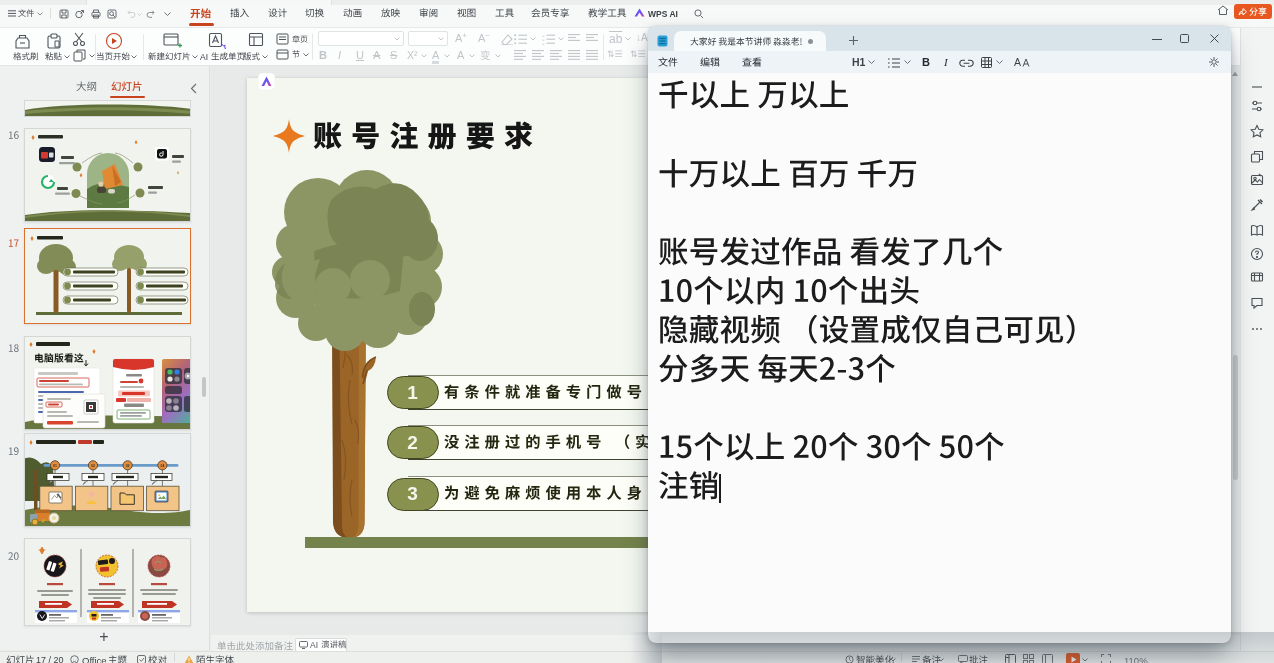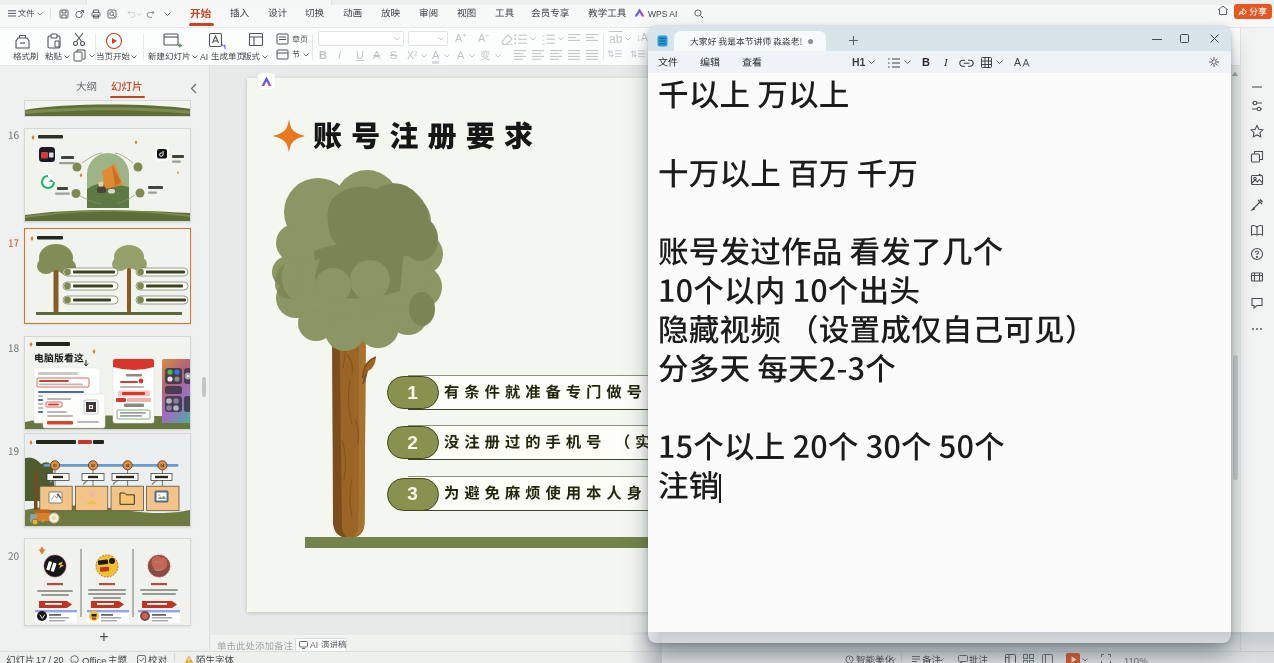--- a/index.html
+++ b/index.html
@@ -88,21 +88,21 @@
 <svg class="abs" style="left:634px;top:8px" width="11" height="9">
     <defs>
       <linearGradient id="ai" x1="0" y1="0" x2="1" y2="1">
         <stop offset="0" stop-color="#2e6bf6"></stop>
         <stop offset="0.6" stop-color="#7a4df0"></stop>
         <stop offset="1" stop-color="#e0418c"></stop>
       </linearGradient>
     </defs>
     <path d="M0.5 8.5 5.5 0.5 10.5 8.5 8 8.5 5.5 4.5 3 8.5Z" fill="url(#ai)"></path>
   </svg>
-<div class="abs" style="left:648px;top:8.5px;font-size:8.5px;font-weight:normal;color:#3e4347">WPS AI</div>
+<div class="abs" style="left:648px;top:8.5px;font-size:8.5px;font-weight:bold;color:#3e4347">WPS AI</div>
 <svg class="abs" style="left:694px;top:9px" width="10" height="10" fill="none" stroke="#676d72" stroke-width="1">
     <circle cx="4" cy="4" r="3.1"></circle>
     <path d="M6.5 6.5l2.6 2.6"></path>
   </svg>
 <svg class="abs" style="left:1217px;top:5px" width="12" height="11" fill="none" stroke="#5a6065" stroke-width="1">
     <path d="M1 5 6 1 11 5M2.5 4.5v5h7v-5"></path>
   </svg>
 <div class="abs" style="left:0;top:28px;width:1274px;height:38px;background:#fcfdfd;border-bottom:1px solid #e2e5e4"></div>
 <svg class="abs" style="left:14px;top:33px" width="17" height="16" fill="none" stroke="#4e545b" stroke-width="1.1">
     <path d="M4 5h9l2 3v7H2V8Z"></path>

